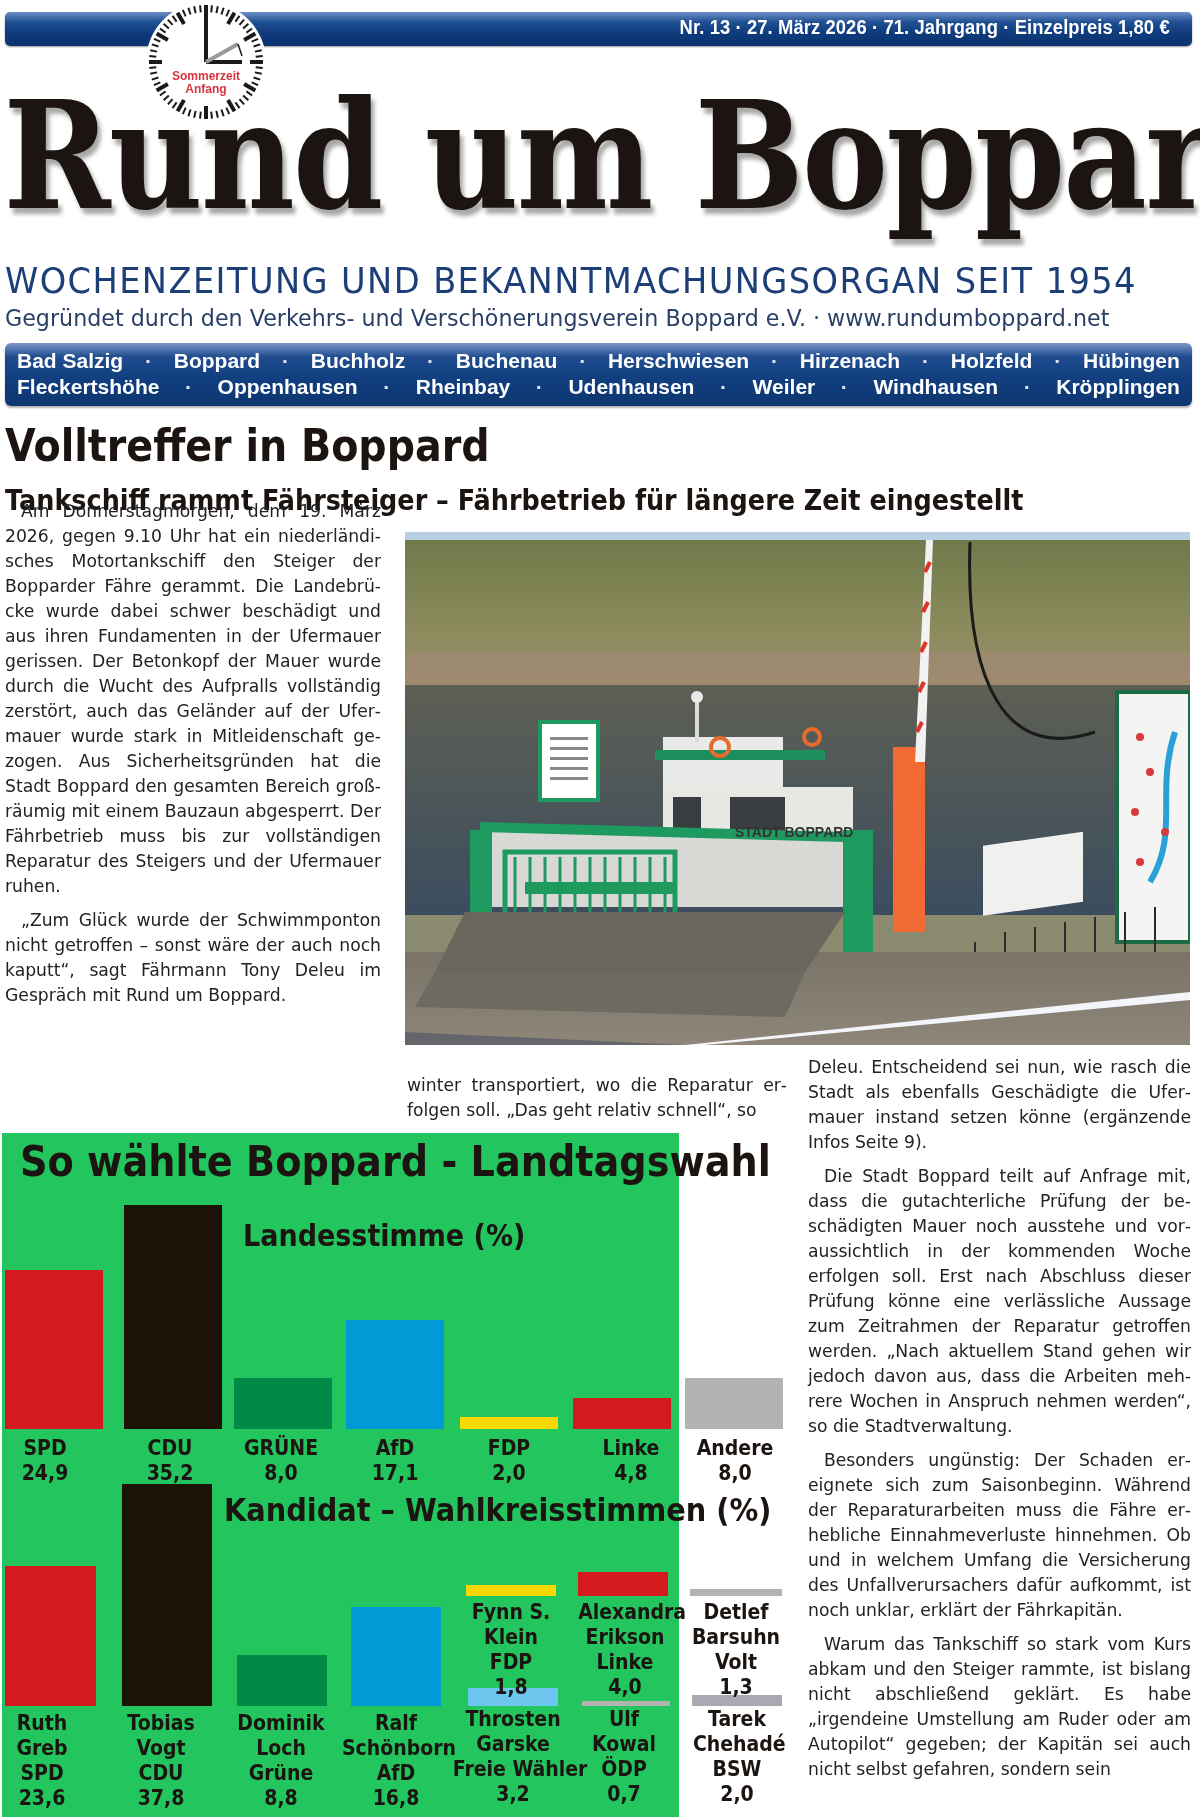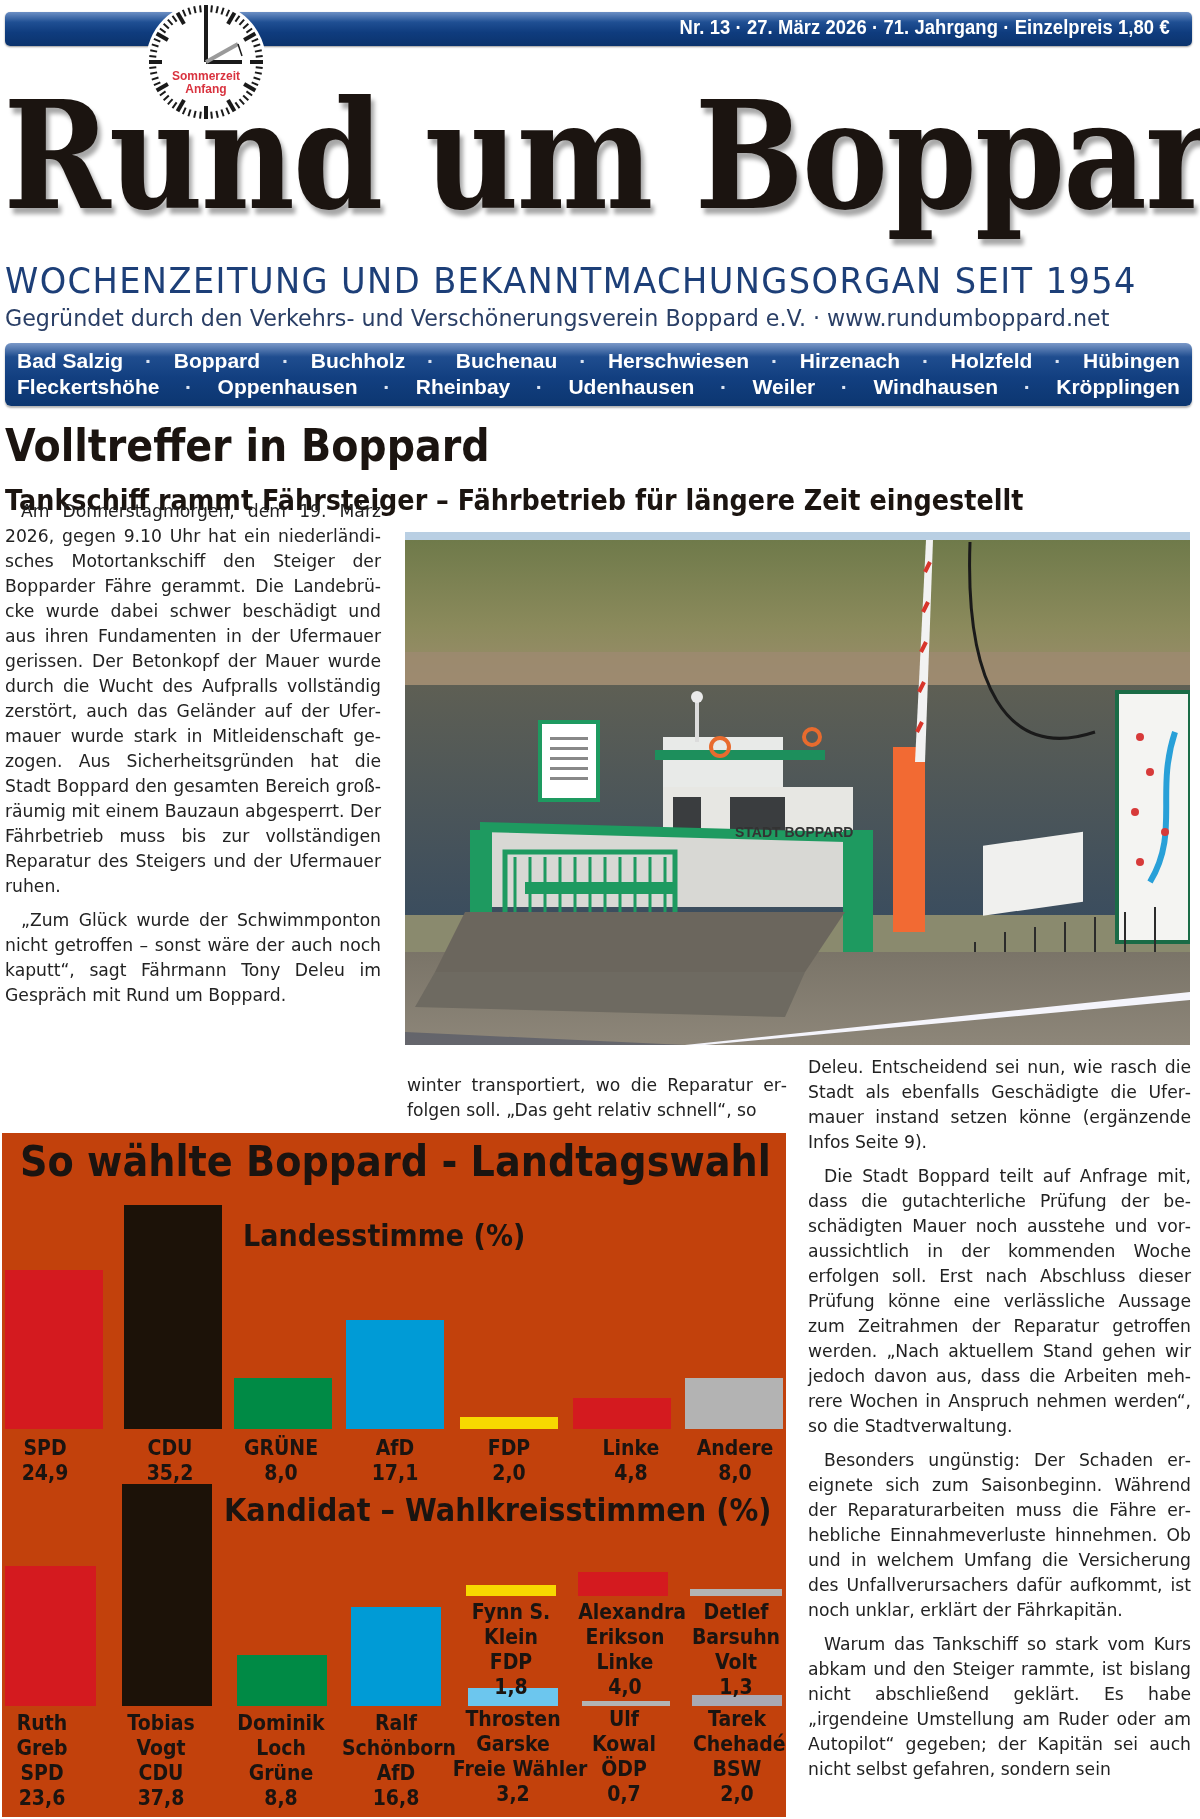--- a/index.html
+++ b/index.html
@@ -77,22 +77,22 @@
     text-align: right; font-style: italic; font-size: 17px; color: #333; margin-top: 2px;
   }
 
   .photo {
     position: absolute; left: 405px; top: 532px; width: 785px; height: 513px; overflow: hidden;
     background: #8a8a6e;
   }
   .photo svg { display: block; }
 
   .chart-box {
-    position: absolute; left: 2px; top: 1133px; width: 784px; height: 684px;
-    background: #c2410c;
+    position: absolute; left: 2px; top: 1133px; width: 677px; height: 684px;
+    background: #22c55e;
   }
   .chart-title {
     position: absolute; left: 18px; top: 4px; white-space: nowrap;
     font-family: "DejaVu Sans", sans-serif; font-weight: bold; font-size: 42px; color: #1b1410;
     transform: scaleX(0.91); transform-origin: left center;
   }
   .chart-subtitle {
     position: absolute; white-space: nowrap;
     font-family: "DejaVu Sans", sans-serif; font-weight: bold; color: #1b1410;
     transform: scaleX(0.9); transform-origin: left center;

